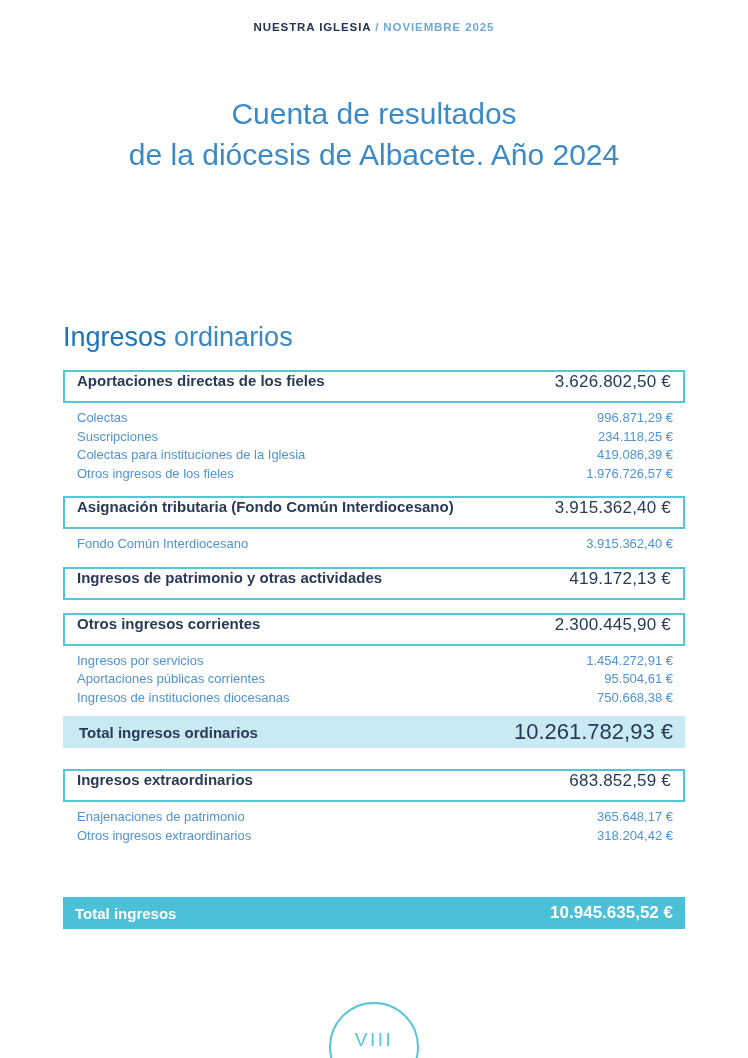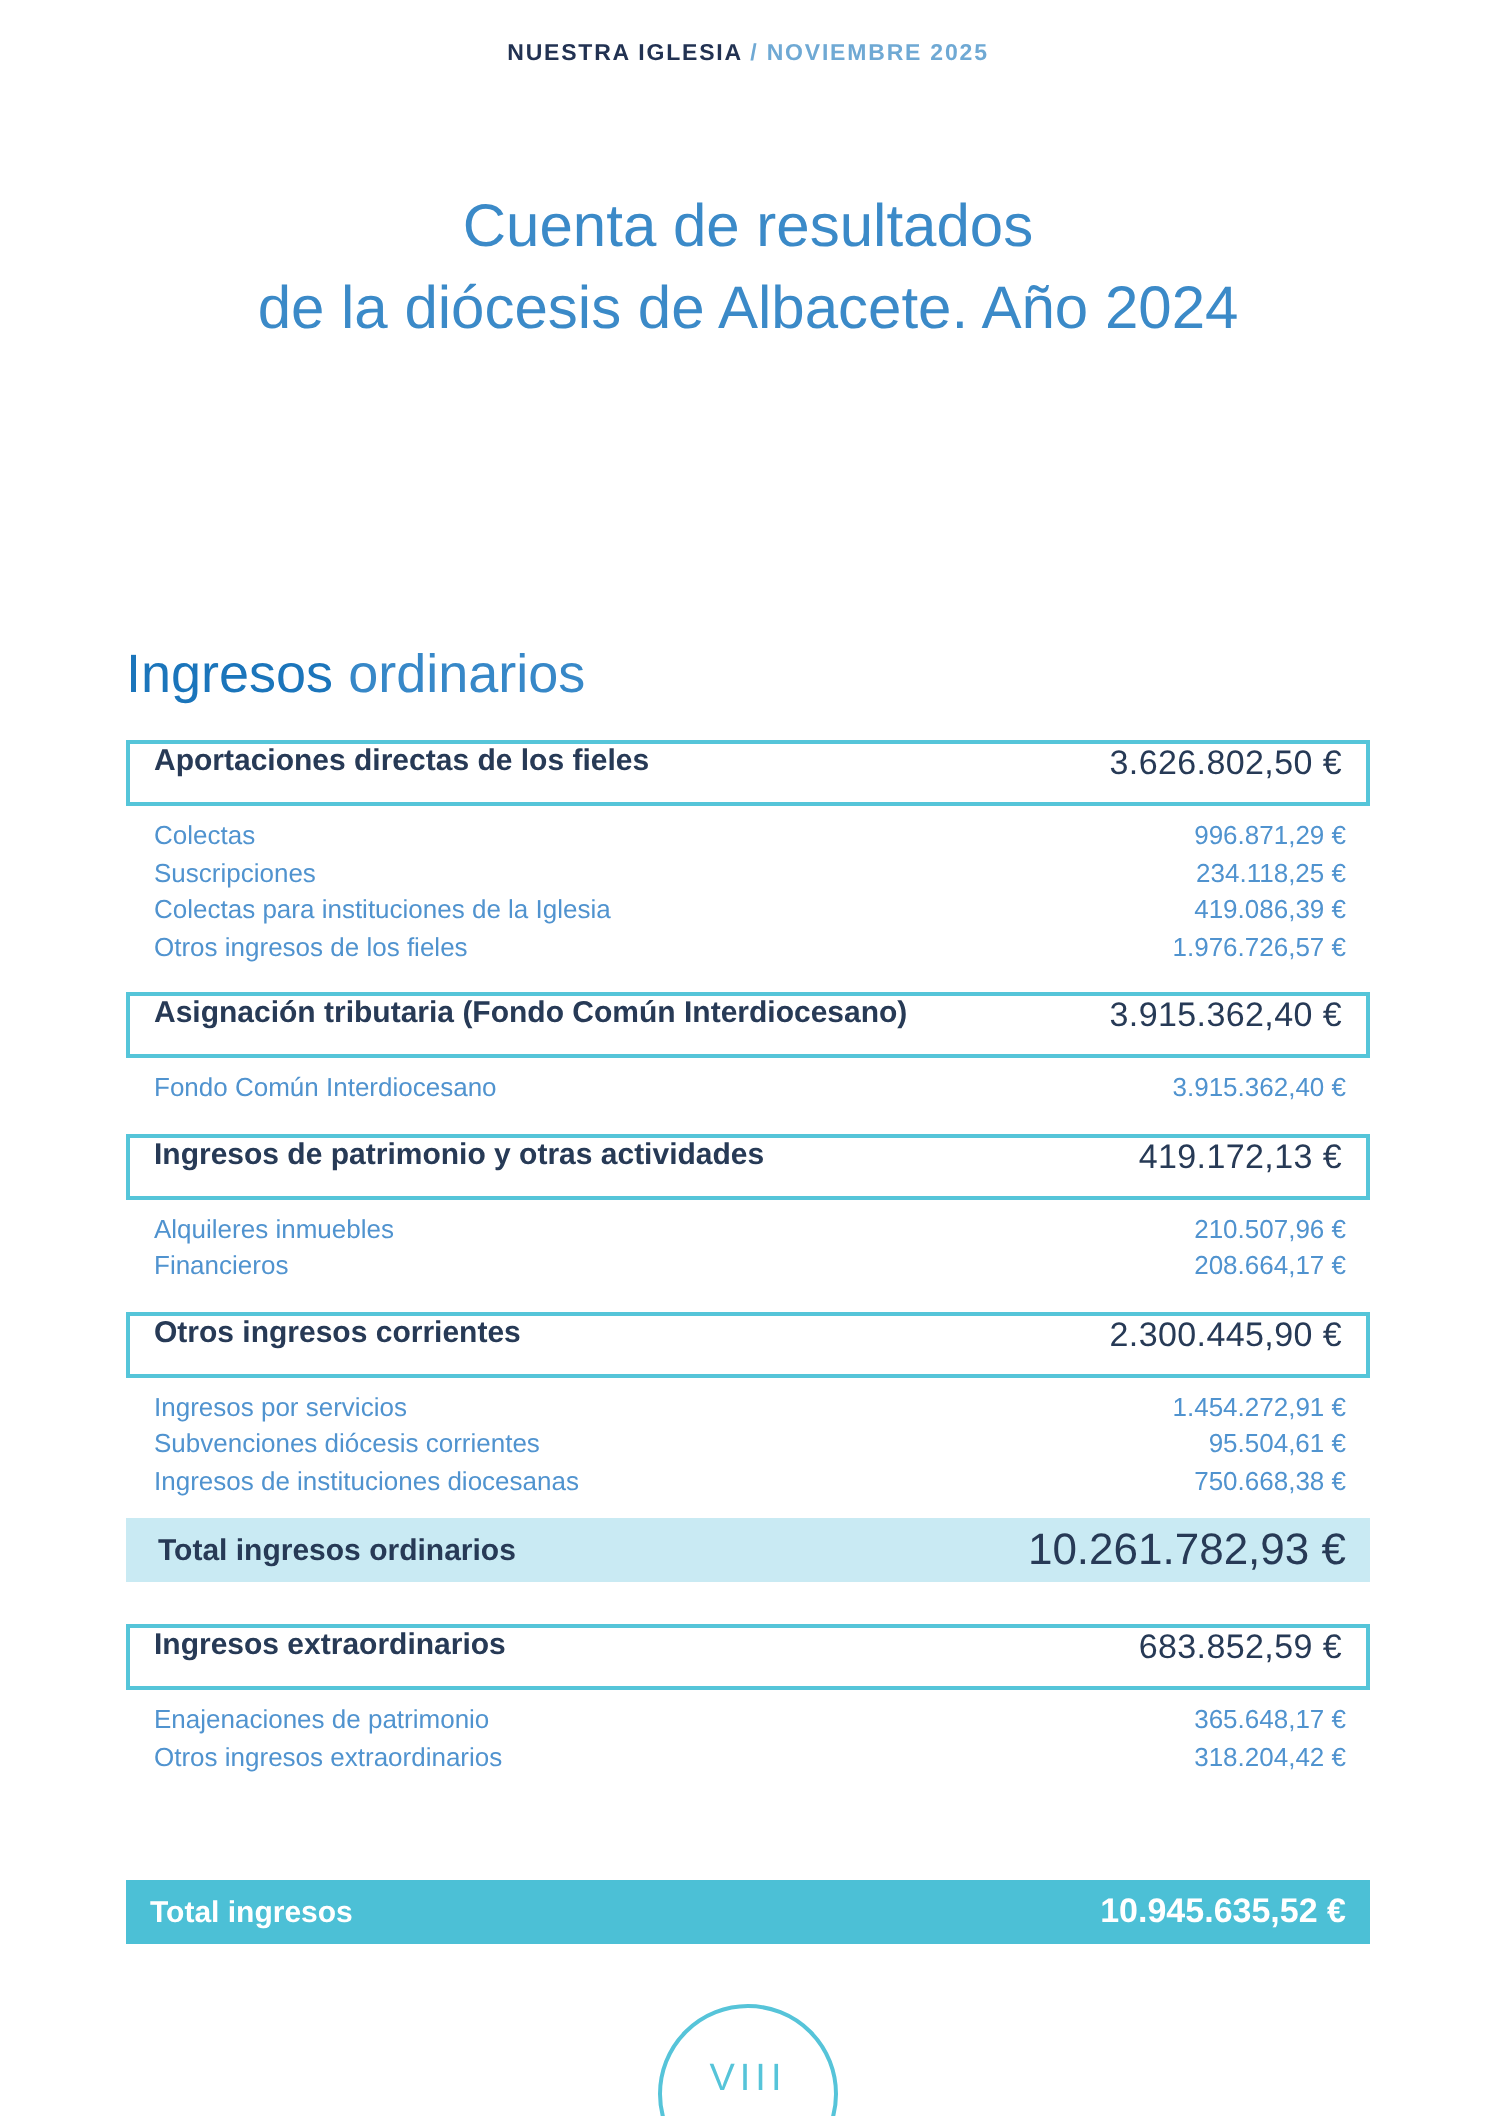--- a/index.html
+++ b/index.html
@@ -144,42 +144,32 @@
     <div class="sub">
       <span>Fondo Común Interdiocesano</span>
       <span>3.915.362,40 €</span>
     </div>
   </div>
 
   <div class="box">
     <span class="label">Ingresos de patrimonio y otras actividades</span>
     <span class="amount">419.172,13 €</span>
   </div>
-  <div class="subs">
-    <div class="sub">
-      <span>Alquileres inmuebles</span>
-      <span>210.507,96 €</span>
-    </div>
-    <div class="sub">
-      <span>Financieros</span>
-      <span>208.664,17 €</span>
-    </div>
-  </div>
 
   <div class="box">
     <span class="label">Otros ingresos corrientes</span>
     <span class="amount">2.300.445,90 €</span>
   </div>
   <div class="subs">
     <div class="sub">
       <span>Ingresos por servicios</span>
       <span>1.454.272,91 €</span>
     </div>
     <div class="sub">
-      <span>Subvenciones diócesis corrientes</span>
+      <span>Aportaciones públicas corrientes</span>
       <span>95.504,61 €</span>
     </div>
     <div class="sub">
       <span>Ingresos de instituciones diocesanas</span>
       <span>750.668,38 €</span>
     </div>
   </div>
 
   <div class="bar light">
     <span class="label">Total ingresos ordinarios</span>

